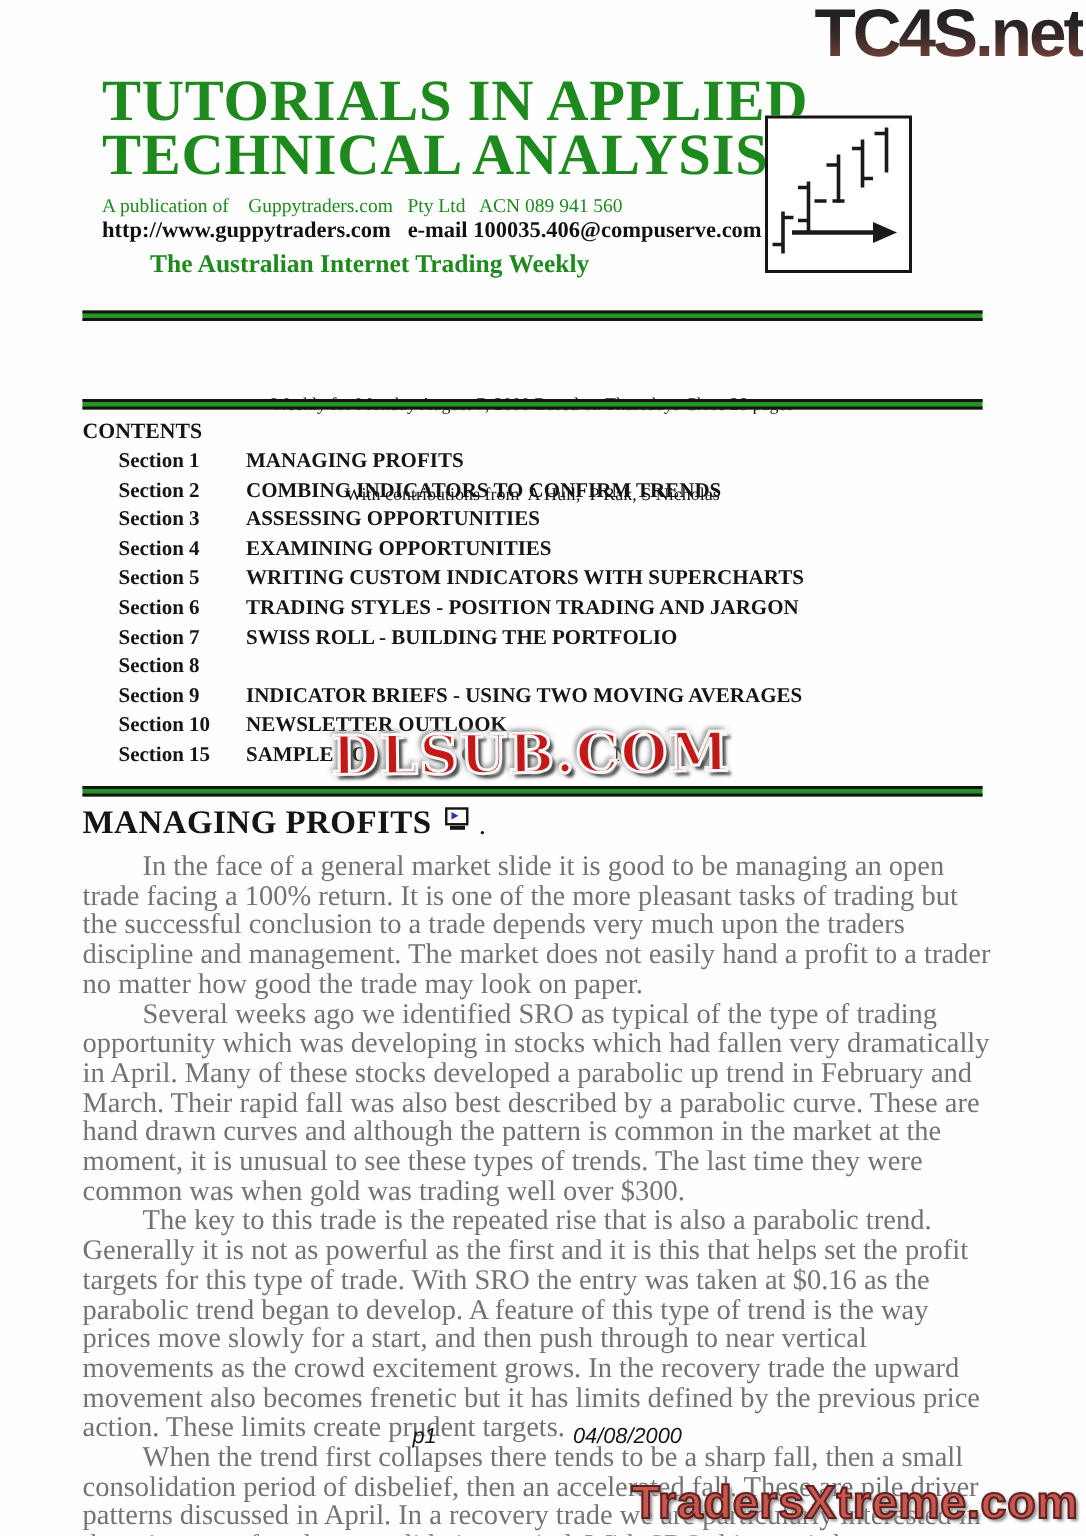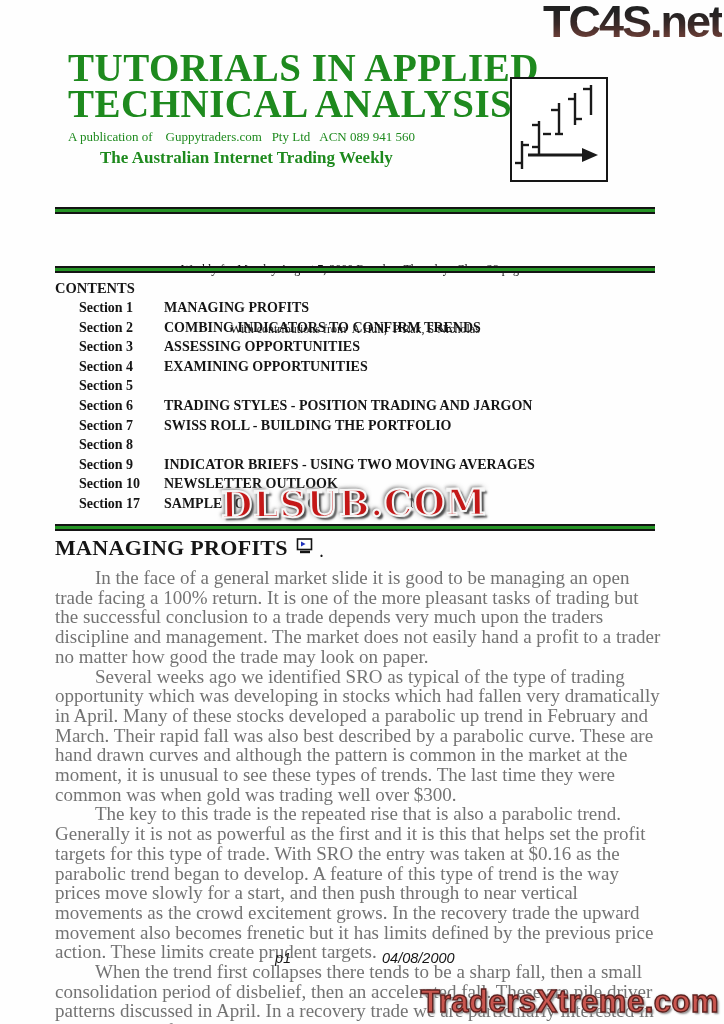--- a/index.html
+++ b/index.html
@@ -74,20 +74,21 @@
 <body>
 
 <div class="page">
 
   <div class="tc4s">TC4S.net</div>
 
   <div class="masthead">
     <div class="mast-title">TUTORIALS IN APPLIED</div>
     <div class="mast-title">TECHNICAL ANALYSIS</div>
     <div class="pub-line">A publication of    Guppytraders.com   Pty Ltd   ACN 089 941 560</div>
+    <div class="web-line">http://www.guppytraders.com   e-mail 100035.406@compuserve.com</div>
     <div class="tagline">The Australian Internet Trading Weekly</div>
   </div>
 
   <div class="logo-box">
     <svg width="90" height="97" viewBox="0 0 90 97">
       <g stroke="#1a1a1a" stroke-width="2.4" fill="none">
         <line x1="16" y1="76" x2="72" y2="76" stroke-width="3"></line>
         <line x1="10" y1="62" x2="10" y2="90"></line>
         <line x1="3" y1="84" x2="10" y2="84"></line>
         <line x1="10" y1="66" x2="17" y2="66"></line>
@@ -130,20 +131,21 @@
     <div class="toc-row">
       <span class="toc-label">Section 3</span>
       <span class="toc-title">ASSESSING OPPORTUNITIES</span>
     </div>
     <div class="toc-row">
       <span class="toc-label">Section 4</span>
       <span class="toc-title">EXAMINING OPPORTUNITIES</span>
     </div>
     <div class="toc-row">
       <span class="toc-label">Section 5</span>
+      <span class="toc-title">WRITING CUSTOM INDICATORS WITH SUPERCHARTS</span>
     </div>
     <div class="toc-row">
       <span class="toc-label">Section 6</span>
       <span class="toc-title">TRADING STYLES - POSITION TRADING AND JARGON</span>
     </div>
     <div class="toc-row">
       <span class="toc-label">Section 7</span>
       <span class="toc-title">SWISS ROLL - BUILDING THE PORTFOLIO</span>
     </div>
     <div class="toc-row">
@@ -151,21 +153,21 @@
     </div>
     <div class="toc-row">
       <span class="toc-label">Section 9</span>
       <span class="toc-title">INDICATOR BRIEFS - USING TWO MOVING AVERAGES</span>
     </div>
     <div class="toc-row">
       <span class="toc-label">Section 10</span>
       <span class="toc-title">NEWSLETTER OUTLOOK</span>
     </div>
     <div class="toc-row">
-      <span class="toc-label">Section 17</span>
+      <span class="toc-label">Section 15</span>
       <span class="toc-title"><span>SAMPLE PO</span><span class="frag frag-c">C</span><span class="frag frag-n">N</span></span>
     </div>
   </div>
 
   <div class="rule rule3"></div>
 
   <div class="dlsub">DLSUB.COM</div>
 
   <div class="article">
     <div class="article-head">

